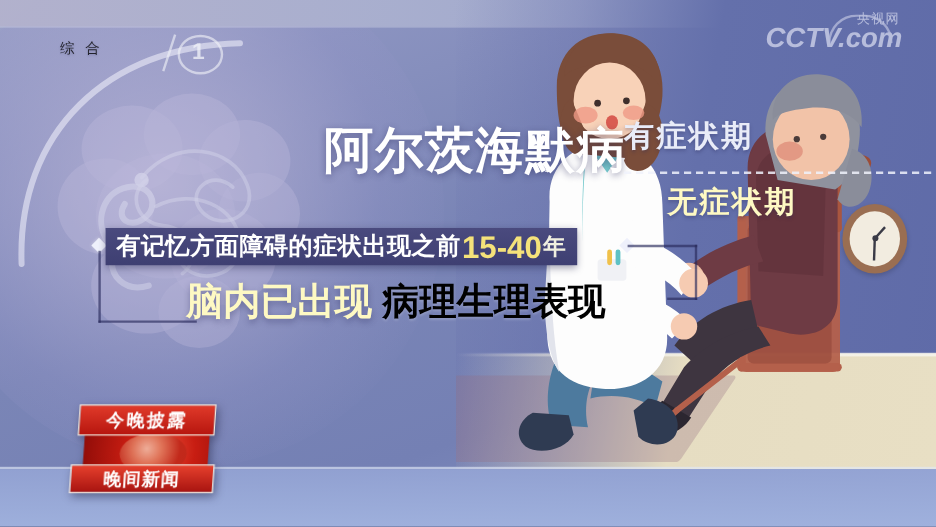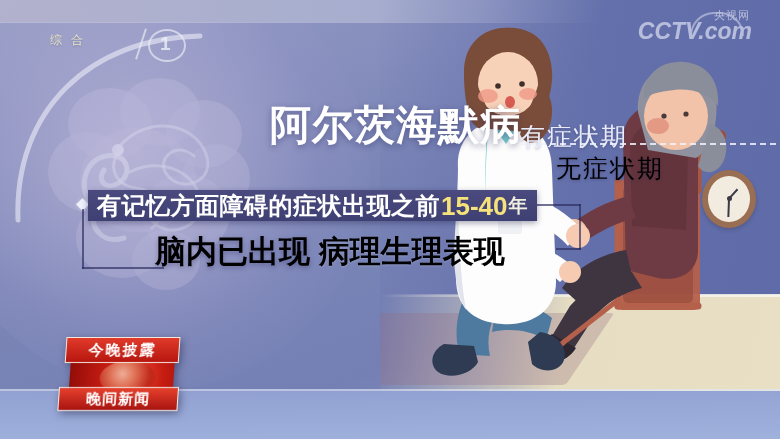--- a/index.html
+++ b/index.html
@@ -46,48 +46,48 @@
   .plant-pot{position:absolute;left:112px;top:286px;width:20px;height:16px;background:#6e4a63;
     border-radius:0 0 5px 5px;clip-path:polygon(0 0,100% 0,86% 100%,14% 100%);}
   .plant-leaf{position:absolute;background:#6f9a7e;border-radius:50% 50% 40% 40%;}
 
   
   .layer{position:absolute;}
 
   
   .title{position:absolute;left:270px;top:98px;font-size:41px;font-weight:bold;color:#ffffff;
     letter-spacing:1px;text-shadow:0 2px 6px rgba(40,40,90,.45);white-space:nowrap;}
-  .phase-a{position:absolute;left:520px;top:120px;font-size:25px;font-weight:normal;color:#e9ecf8;
+  .phase-a{position:absolute;left:520px;top:97px;font-size:25px;font-weight:bold;color:#e9ecf8;
     letter-spacing:2px;white-space:nowrap;text-shadow:0 1px 3px rgba(40,40,90,.35);}
   .phase-dash{position:absolute;left:520px;top:143px;width:256px;height:0;
     border-top:2px dashed rgba(240,242,252,.85);}
-  .phase-b{position:absolute;left:556px;top:152px;font-size:25px;font-weight:normal;color:#000000;
+  .phase-b{position:absolute;left:556px;top:152px;font-size:25px;font-weight:bold;color:#fef9c3;
     letter-spacing:2px;white-space:nowrap;text-shadow:0 1px 3px rgba(40,40,90,.35);}
 
   .banner{position:absolute;left:88px;top:190px;height:31px;display:flex;align-items:center;
     padding:0 9px;background:linear-gradient(180deg,#4a4a7e,#3e3f72);
     box-shadow:0 2px 6px rgba(30,30,70,.4);}
-  .banner .w{font-size:24px;font-weight:bold;color:#fff;letter-spacing:.5px;white-space:nowrap;font-family:Liberation Mono, monospace;}
+  .banner .w{font-size:20px;font-weight:bold;color:#fff;letter-spacing:.5px;white-space:nowrap;font-family:Liberation Mono, monospace;}
   .banner .y{font-size:26px;font-weight:bold;color:#f5e27a;letter-spacing:0;white-space:nowrap;
     margin:0 1px;line-height:1;}
   .banner .yr{font-size:19px;font-weight:bold;color:#f0efe0;white-space:nowrap;}
 
   .line2{position:absolute;left:155px;top:231px;font-size:31px;font-weight:bold;white-space:nowrap;}
-  .line2 .a{color:#000000;text-shadow:0 2px 5px rgba(40,40,90,.4);}
+  .line2 .a{color:#fef9c3;text-shadow:0 2px 5px rgba(40,40,90,.4);}
   .line2 .b{color:#000000;text-shadow:0 1px 2px rgba(255,255,255,.18);}
 
   .marker{position:absolute;width:9px;height:9px;background:#eef0fb;transform:rotate(45deg);
     box-shadow:0 0 3px rgba(255,255,255,.5);}
   .brk{position:absolute;border-color:rgba(40,42,90,.65);border-style:solid;}
 
   
   .cctv{position:absolute;left:50px;top:30px;opacity:.78;}
   .cctv .mark{font-size:25px;font-weight:bold;color:#f0f1f8;letter-spacing:1px;
     text-shadow:0 1px 2px rgba(50,50,90,.4);}
-  .cctv .sub{font-size:12px;color:#fef9c3;letter-spacing:9px;margin-top:2px;
+  .cctv .sub{font-size:12px;color:#000000;letter-spacing:9px;margin-top:2px;
     text-shadow:0 1px 2px rgba(50,50,90,.4);}
   .cctv-ring{position:absolute;left:98px;top:-1px;width:34px;height:29px;border:2px solid rgba(240,241,248,.8);
     border-radius:50%;}
   .cctv-one{position:absolute;left:110px;top:3px;font-size:19px;font-weight:bold;color:#f0f1f8;}
   .cctv-slash{position:absolute;left:90px;top:-2px;width:2px;height:32px;background:rgba(240,241,248,.8);transform:rotate(18deg);}
 
   
   .wm{position:absolute;right:28px;top:18px;opacity:.62;}
   .wm .big{font-size:23px;font-weight:bold;color:#eceefb;letter-spacing:0;font-style:italic;}
   .wm .cn{position:absolute;right:2px;top:-10px;font-size:11px;color:#eceefb;letter-spacing:1px;}

